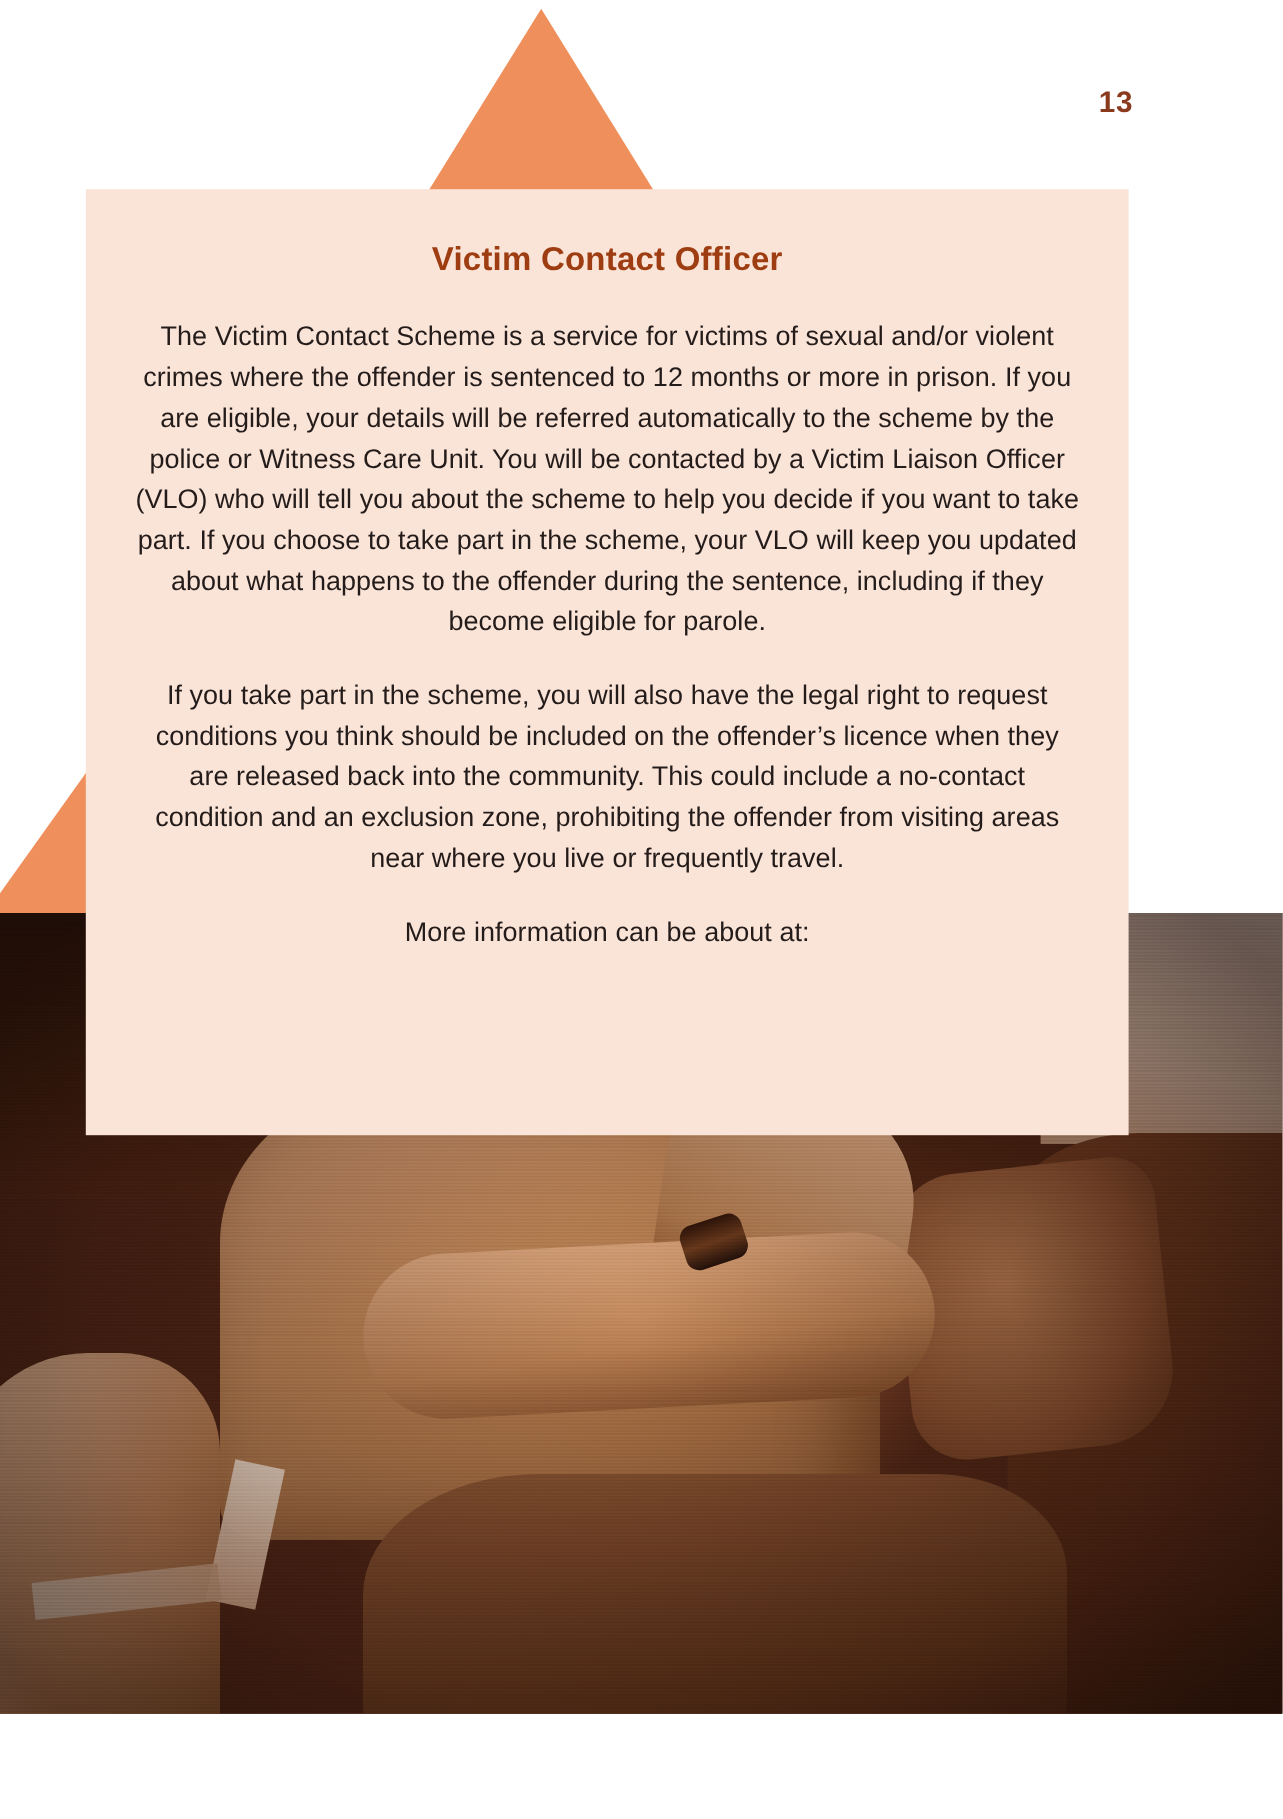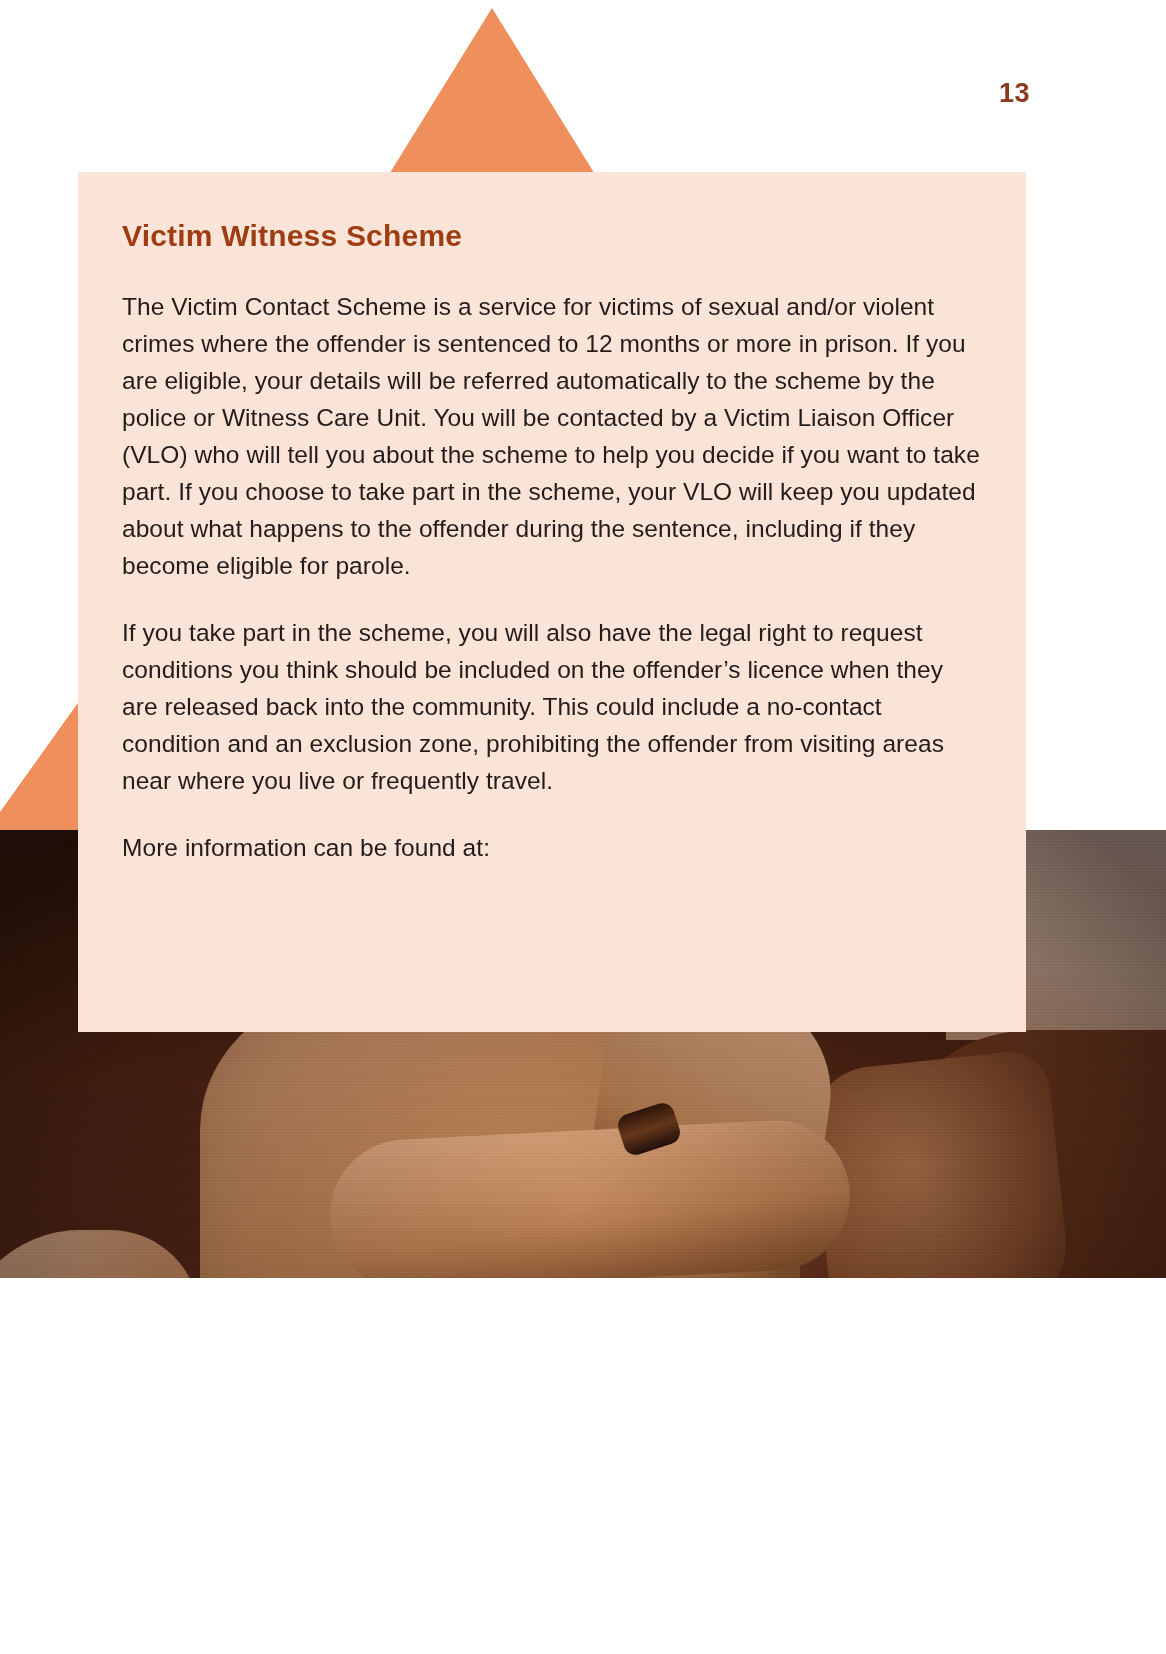--- a/index.html
+++ b/index.html
@@ -6,23 +6,24 @@
     margin: 0;
     padding: 0;
     background: #ffffff;
   }
   body {
     font-family: "Liberation Sans", sans-serif;
   }
   .page {
     position: relative;
     width: 1166px;
-    height: 1278px;
+    height: 1558px;
     overflow: hidden;
     background: #ffffff;
+    text-align: center;
   }
 
   
   .tri {
     position: absolute;
     width: 0;
     height: 0;
   }
   
   .tri-top {
@@ -247,21 +248,21 @@
     <div class="watch"></div>
     <div class="lap"></div>
     <div class="fg-shoulder"></div>
     <div class="paper1"></div>
     <div class="paper2"></div>
     <div class="vignette"></div>
     <div class="texture"></div>
   </div>
 
   <div class="card">
-    <h1>Victim Witness Scheme</h1>
+    <h1>Victim Contact Officer</h1>
     <p>The Victim Contact Scheme is a service for victims of sexual and/or violent crimes where the offender is sentenced to 12 months or more in prison. If you are eligible, your details will be referred automatically to the scheme by the police or Witness Care Unit. You will be contacted by a Victim Liaison Officer (VLO) who will tell you about the scheme to help you decide if you want to take part. If you choose to take part in the scheme, your VLO will keep you updated about what happens to the offender during the sentence, including if they become eligible for parole.</p>
     <p>If you take part in the scheme, you will also have the legal right to request conditions you think should be included on the offender’s licence when they are released back into the community. This could include a no-contact condition and an exclusion zone, prohibiting the offender from visiting areas near where you live or frequently travel.</p>
     <p class="last">
-      <span>More information can be found at:</span>
+      <span>More information can be about at:</span>
     </p>
   </div>
 
 </div>
 
 </body></html>

